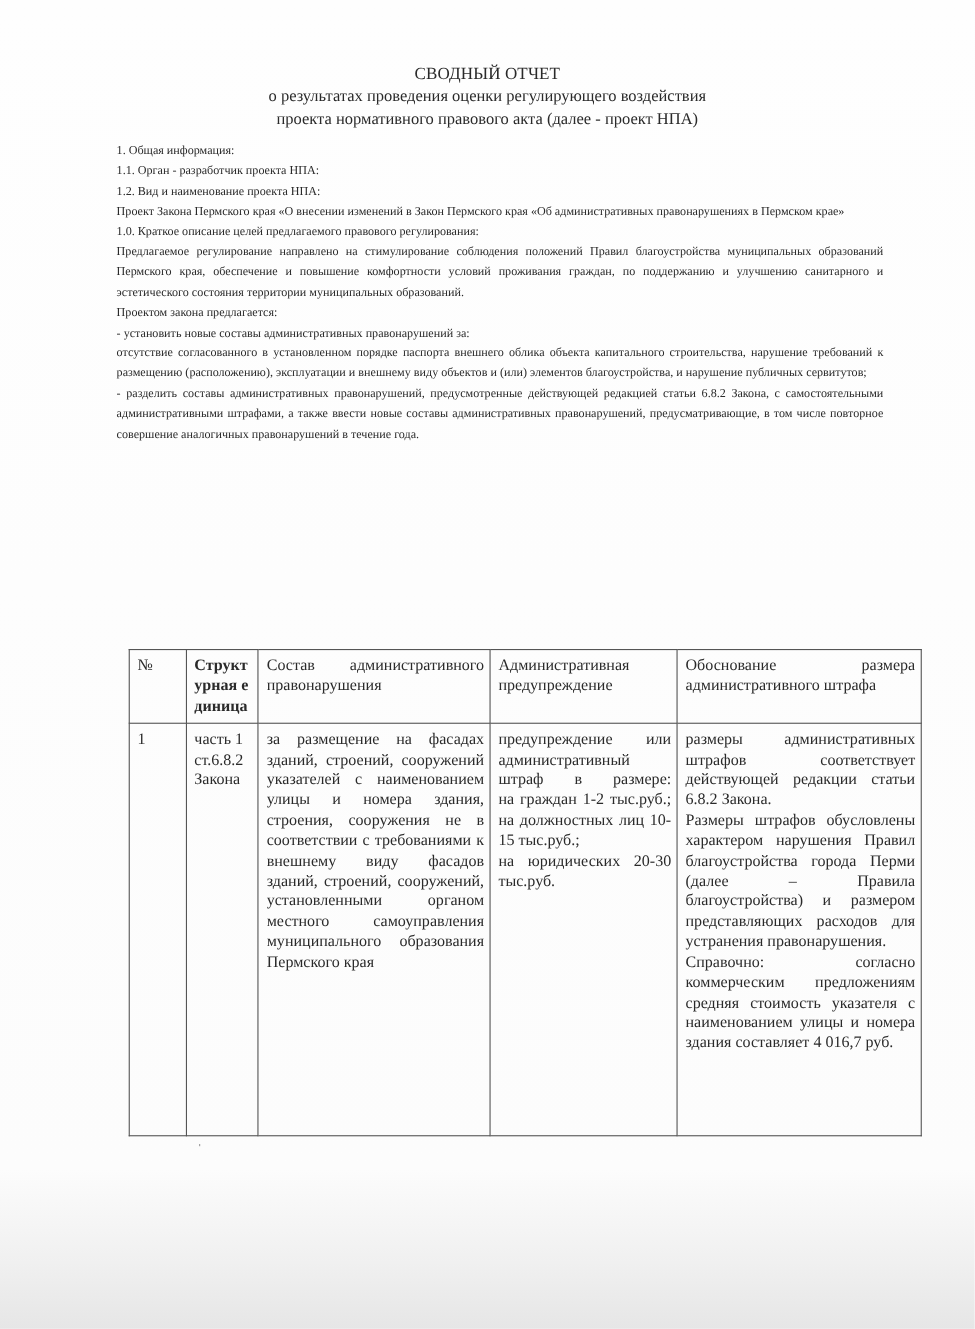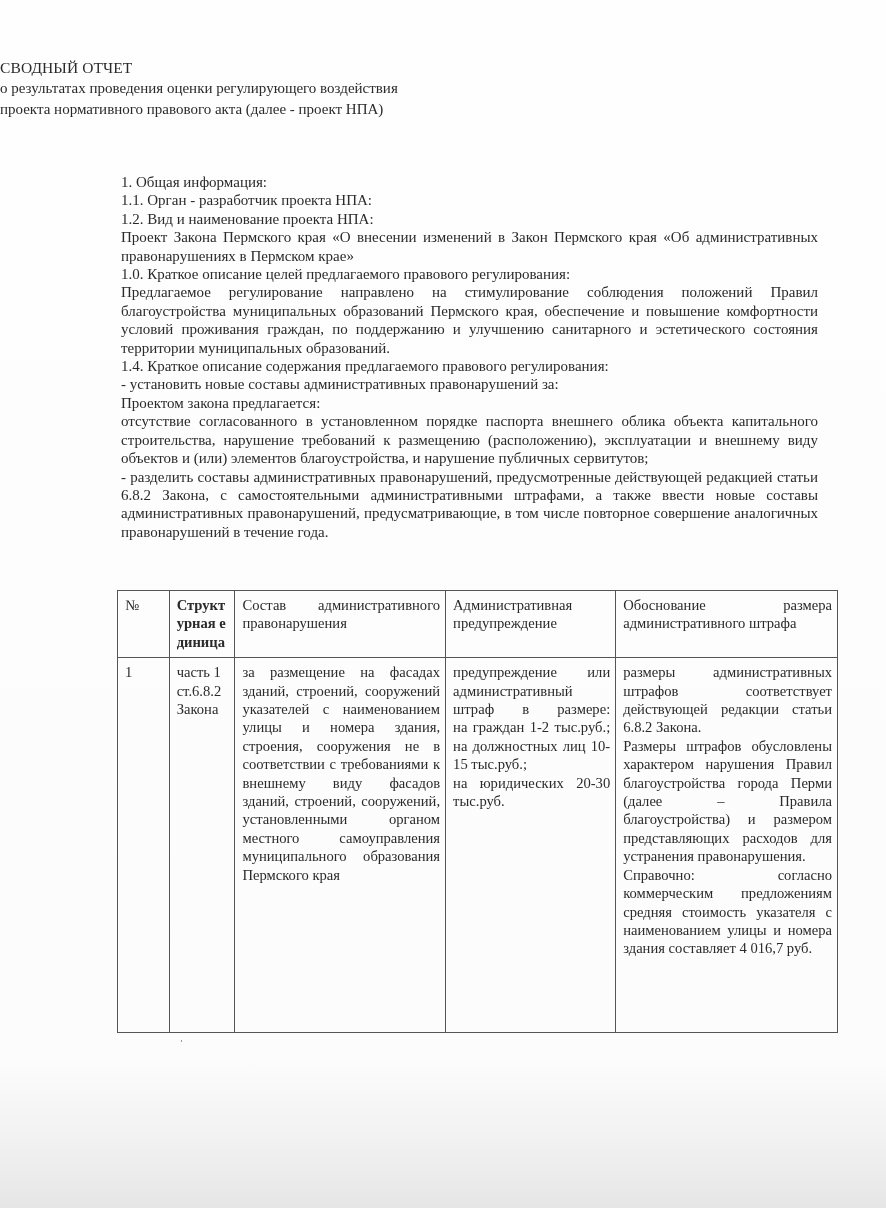--- a/index.html
+++ b/index.html
@@ -15,33 +15,32 @@
     .page {
       position: absolute;
       left: 0; top: 0;
       width: 886px; height: 1208px;
       background: linear-gradient(to bottom, #fefefe 0%, #fcfcfc 88%, #f0f0f0 95%, #e6e6e6 100%);
     }
     .title-block {
       position: absolute;
       left: 0; top: 57px;
       width: 886px;
-      text-align: left;
+      text-align: center;
       font-size: 15px;
       line-height: 21px;
     }
     .title-block .t1 { font-size: 15.5px; letter-spacing: 0.1px; }
     .body-text {
       position: absolute;
-      left: 121px;
+      left: 106px;
       top: 128px;
       width: 697px;
-      font-size: 15px;
+      font-size: 11px;
       line-height: 18.4px;
-      margin-top: 45px;
     }
     .body-text p {
       margin: 0;
     }
     .body-text p.j {
       text-align: justify;
       text-align-last: left;
     }
     table.fines {
       position: absolute;
@@ -90,23 +89,22 @@
     <div>проекта нормативного правового акта (далее - проект НПА)</div>
   </div>
 
   <div class="body-text">
     <p>1. Общая информация:</p>
     <p>1.1. Орган - разработчик проекта НПА:</p>
     <p>1.2. Вид и наименование проекта НПА:</p>
     <p class="j">Проект Закона Пермского края «О внесении изменений в Закон Пермского края «Об административных правонарушениях в Пермском крае»</p>
     <p>1.0. Краткое описание целей предлагаемого правового регулирования:</p>
     <p class="j">Предлагаемое регулирование направлено на стимулирование соблюдения положений Правил благоустройства муниципальных образований Пермского края, обеспечение и повышение комфортности условий проживания граждан, по поддержанию и улучшению санитарного и эстетического состояния территории муниципальных образований.</p>
-    <p>1.4. Краткое описание содержания предлагаемого правового регулирования:</p>
+    <p>Проектом закона предлагается:</p>
     <p>- установить новые составы административных правонарушений за:</p>
-    <p>Проектом закона предлагается:</p>
     <p class="j">отсутствие согласованного в установленном порядке паспорта внешнего облика объекта капитального строительства, нарушение требований к размещению (расположению), эксплуатации и внешнему виду объектов и (или) элементов благоустройства, и нарушение публичных сервитутов;</p>
     <p class="j">- разделить составы административных правонарушений, предусмотренные действующей редакцией статьи 6.8.2 Закона, с самостоятельными административными штрафами, а также ввести новые составы административных правонарушений, предусматривающие, в том числе повторное совершение аналогичных правонарушений в течение года.</p>
   </div>
 
   <table class="fines">
     <thead>
       <tr>
         <th class="col1">№</th>
         <th class="col2"><span style="word-break: break-all; font-weight: bold;">Структурная единица</span></th>
         <th class="col3 j">Состав административного правонарушения</th>

